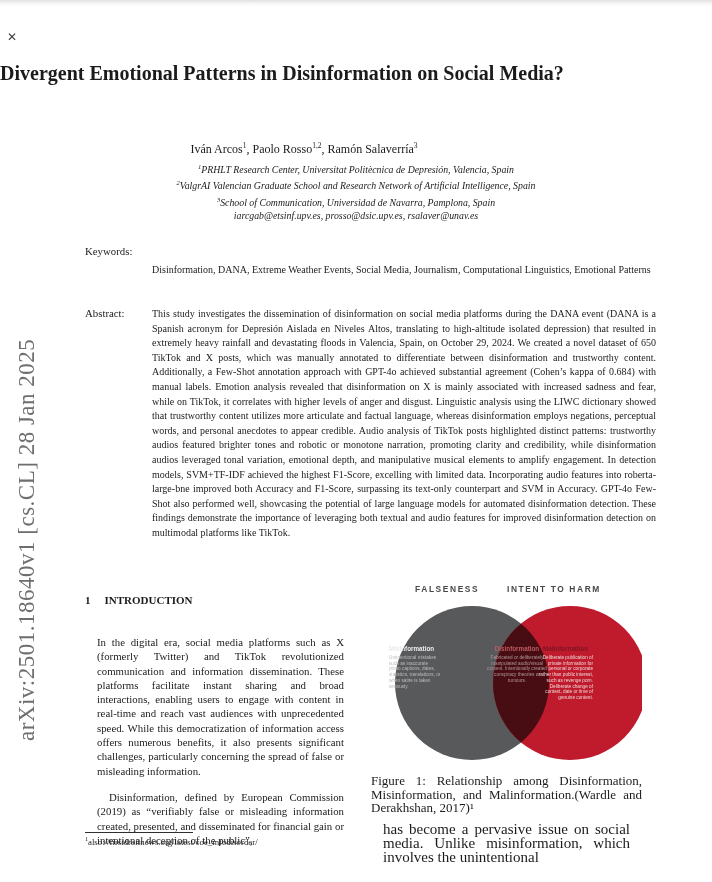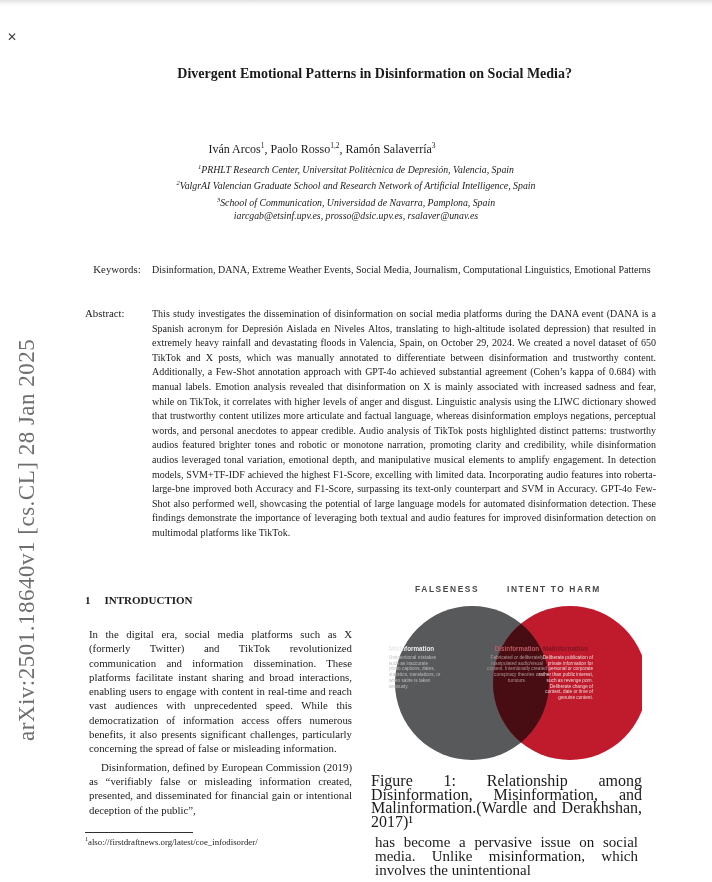--- a/index.html
+++ b/index.html
@@ -9,36 +9,36 @@
     color:#1b1b1b;
   }
   .top-fade { position:absolute; top:0; left:0; width:712px; height:6px;
     background:linear-gradient(180deg,#e2e2e2 0%, #f5f5f5 55%, #ffffff 100%); }
   .close-x { position:absolute; left:7px; top:31px; font-family:"DejaVu Sans",sans-serif;
     font-size:12px; color:#3c3c3c; line-height:1; cursor:pointer; }
   .watermark { position:absolute; left:14px; top:741px; width:462px;
     transform:rotate(-90deg); transform-origin:0 0; font-size:23px; color:#6e6e71;
     letter-spacing:0.5px; white-space:nowrap; }
   .title { position:absolute; top:63px; left:0; width:572px; margin:0;
-    text-align:right; font-size:14px; font-weight:700; line-height:21.5px; }
-  .authors { position:absolute; top:141px; left:0; width:608px; text-align:center; font-size:12px;padding-left:18px; }
+    text-align:left; font-size:20px; font-weight:700; line-height:21.5px; }
+  .authors { position:absolute; top:141px; left:0; width:608px; text-align:center; font-size:12px; }
   .authors sup { font-size:7.5px; }
   .affils { position:absolute; top:160px; left:0; width:712px; text-align:center;
     font-style:italic; font-size:9.8px; line-height:13.2px; }
   .affils sup { font-size:6.5px; }
   .meta-label { position:absolute; left:85px; width:64px; font-size:10.8px; }
   .meta-text  { position:absolute; left:152px; width:504px; font-size:10px;
     line-height:14.6px; text-align:justify; }
-  .kw-label { top:263px;text-align:center; } .kw-text { top:263px; }
+  .kw-label { top:245px; } .kw-text { top:263px; }
   .ab-label { top:307px; } .ab-text { top:307px; }
   .sec-heading { position:absolute; left:85px; top:594px; font-size:11px; font-weight:700; }
   .sec-num { margin-right:14px; }
   .col-left { position:absolute; left:85px; top:623px; width:271px;
     font-size:10.8px; line-height:14.3px; text-align:justify; }
-  .col-left p, .col-right p { margin:4px; }
+  .col-left p, .col-right p { margin:12px; }
   .p-indent { text-indent:12px; }
   .footnote { position:absolute; left:85px; top:832px; width:271px; }
   .fn-rule { width:108px; border-top:1px solid #2f2f2f; margin-bottom:3px; }
   .fn-text { font-size:8.8px; }
   .fn-text sup { font-size:6px; }
   .col-right { position:absolute; left:371px; top:584px; width:271px; }
   .fig-labels { position:relative; height:13px; font-family:Liberation Sans, sans-serif;
     font-size:8.4px; font-weight:700; letter-spacing:1.6px; color:#474747; }
   .fl-left  { position:absolute; left:44px; top:0; }
   .fl-right { position:absolute; left:136px; top:0; }
@@ -49,21 +49,21 @@
   .vt-desc  { font-size:4.7px; line-height:5.7px; }
   .vb-mis { left:18px;  top:44px; width:52px; }
   .vb-mis .vt-title { color:#ececec; }
   .vb-mis .vt-desc  { color:#bcbdbf; }
   .vb-dis { left:114px; top:44px; width:64px; text-align:center; }
   .vb-dis .vt-title { color:#bc5b62; }
   .vb-dis .vt-desc  { color:#b2989a; }
   .vb-mal { left:167px; top:44px; width:55px; }
   .vb-mal .vt-title { color:#7e1424; text-align:center; }
   .vb-mal .vt-desc  { color:#eed6d6; text-align:right; }
-  .fig-caption { margin-top:9px; font-size:16px; line-height:13.6px; text-align:justify; }
+  .fig-caption { margin-top:9px; font-size:13px; line-height:13.6px; text-align:justify; }
   .cont-para { margin-top:7px !important; font-size:15px; line-height:14px; text-align:justify; }
   sup { vertical-align:super; }
 </style>
 </head>
 <body>
 
 <div class="page">
 
   <div class="top-fade"></div>
 

